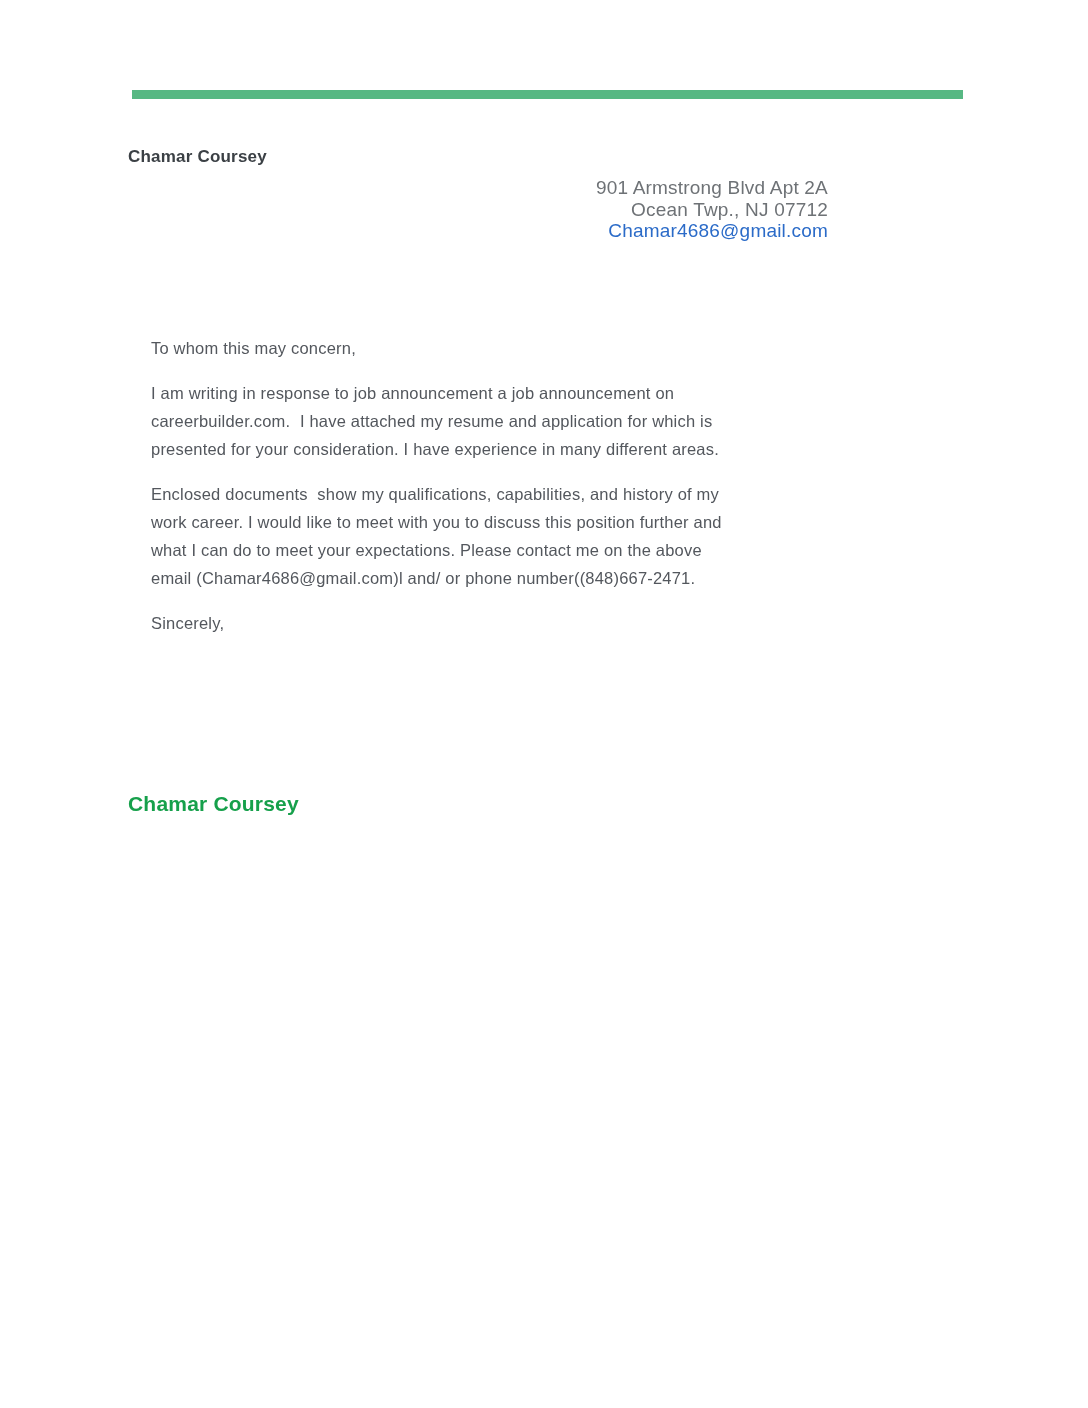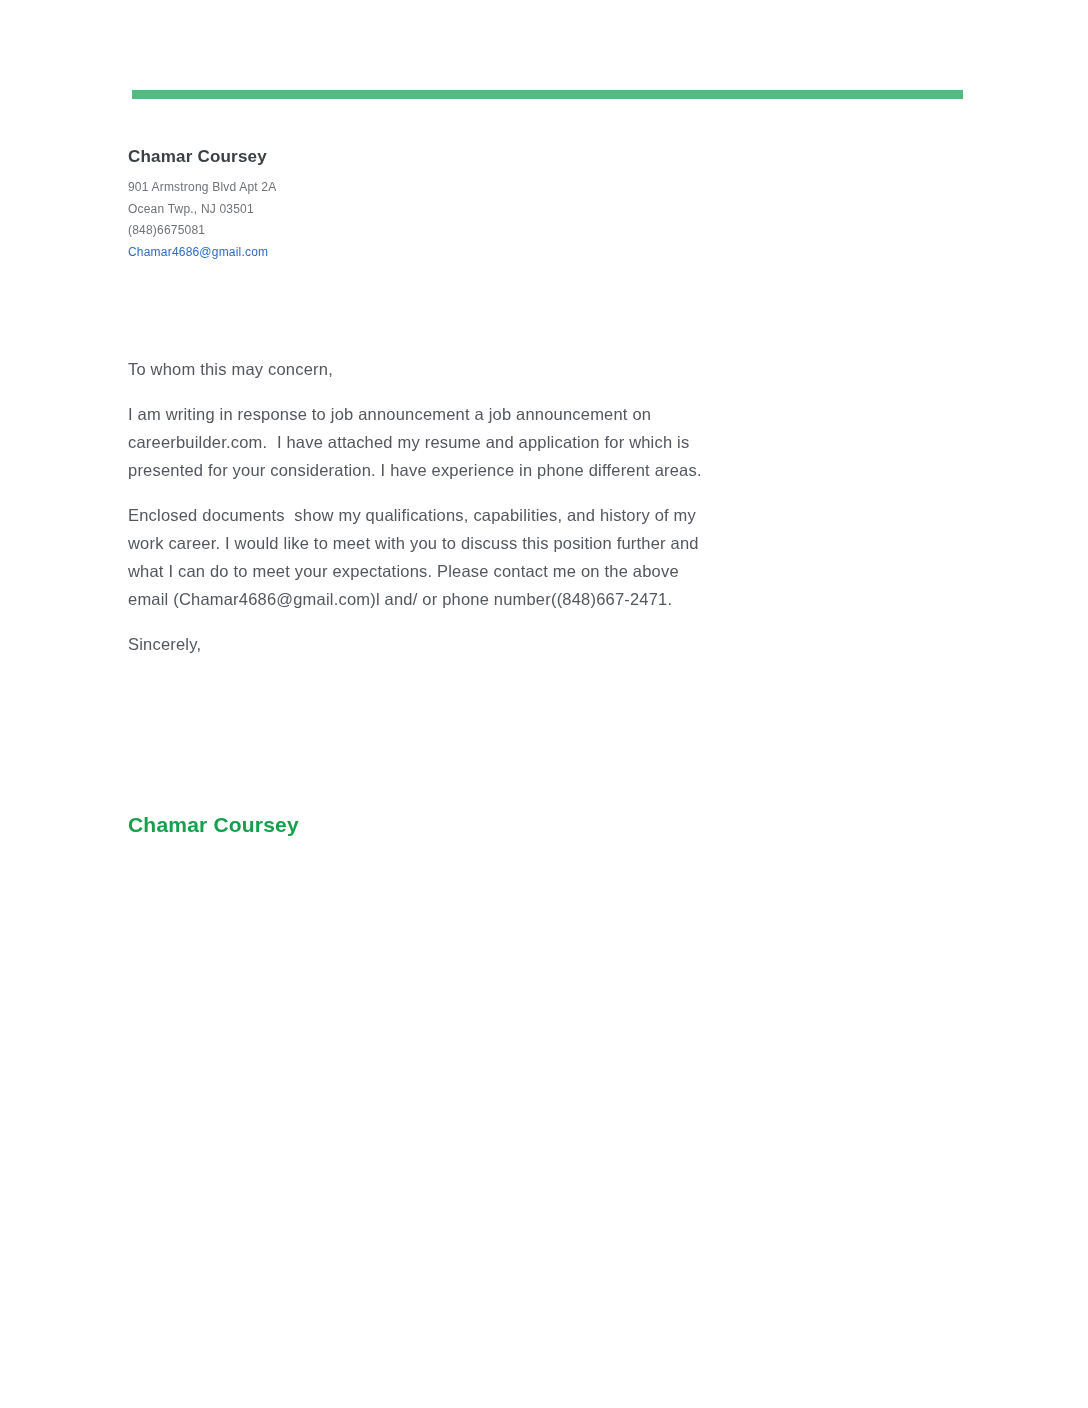--- a/index.html
+++ b/index.html
@@ -39,37 +39,39 @@
   }
   .sender-name{
     font-size:17px;
     line-height:22px;
     font-weight:bold;
     color:var(--name-text);
     letter-spacing:0.2px;
     margin:0 0 9px 0;
   }
   .address-block{
-    font-size:12px;
+    font-size:19px;
     line-height:21.5px;
     color:var(--muted-text);
     letter-spacing:0.2px;
+    text-align:right;
   }
   .address-line{display:block;}
   .email-link{
     color:var(--link);
     text-underline-offset:3px;
     cursor:pointer;
   }
   .letter-body{
     margin-top:92px;
     color:var(--body-text);
     font-size:16.5px;
     line-height:28px;
     letter-spacing:0.2px;
+    margin-left:23px;
   }
   .letter-body p{
     margin:0 0 17px 0;
     white-space:pre-wrap;
   }
   .signature-name{
     margin-top:155px;
     font-size:21px;
     line-height:24px;
     font-weight:bold;
@@ -83,32 +85,31 @@
 <div class="page">
 
   <div class="accent-bar"></div>
 
   <div class="content">
 
     <div class="sender-name">Chamar Coursey</div>
 
     <div class="address-block">
       <span class="address-line">901 Armstrong Blvd Apt 2A</span>
-      <span class="address-line">Ocean Twp., NJ 03501</span>
-      <span class="address-line">(848)6675081</span>
+      <span class="address-line">Ocean Twp., NJ 07712</span>
       <span class="address-line">
         <a class="email-link">Chamar4686@gmail.com</a>
       </span>
     </div>
 
     <div class="letter-body">
       <p>To whom this may concern,</p>
       <p>I am writing in response to job announcement a job announcement on
 careerbuilder.com.  I have attached my resume and application for which is
-presented for your consideration. I have experience in phone different areas.</p>
+presented for your consideration. I have experience in many different areas.</p>
       <p>Enclosed documents  show my qualifications, capabilities, and history of my
 work career. I would like to meet with you to discuss this position further and
 what I can do to meet your expectations. Please contact me on the above
 email (Chamar4686@gmail.com)l and/ or phone number((848)667-2471.</p>
       <p>Sincerely,</p>
     </div>
 
     <div class="signature-name">Chamar Coursey</div>
 
   </div>

